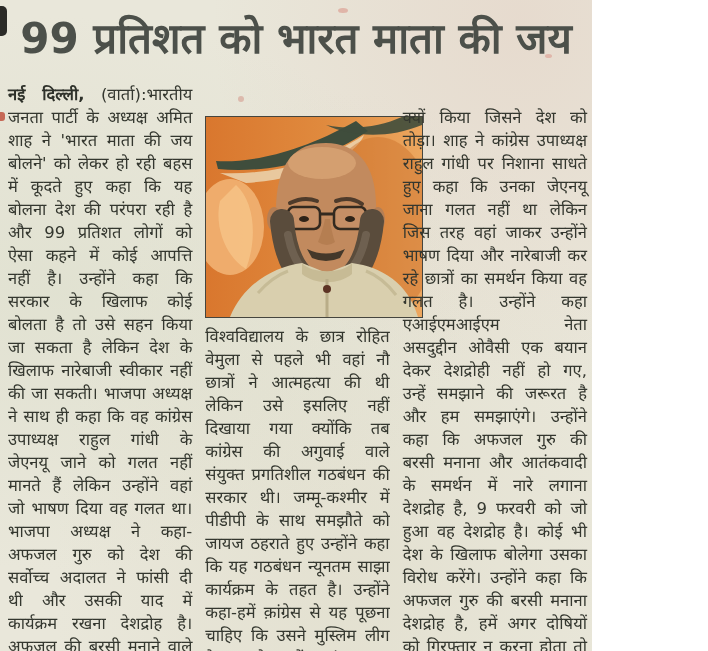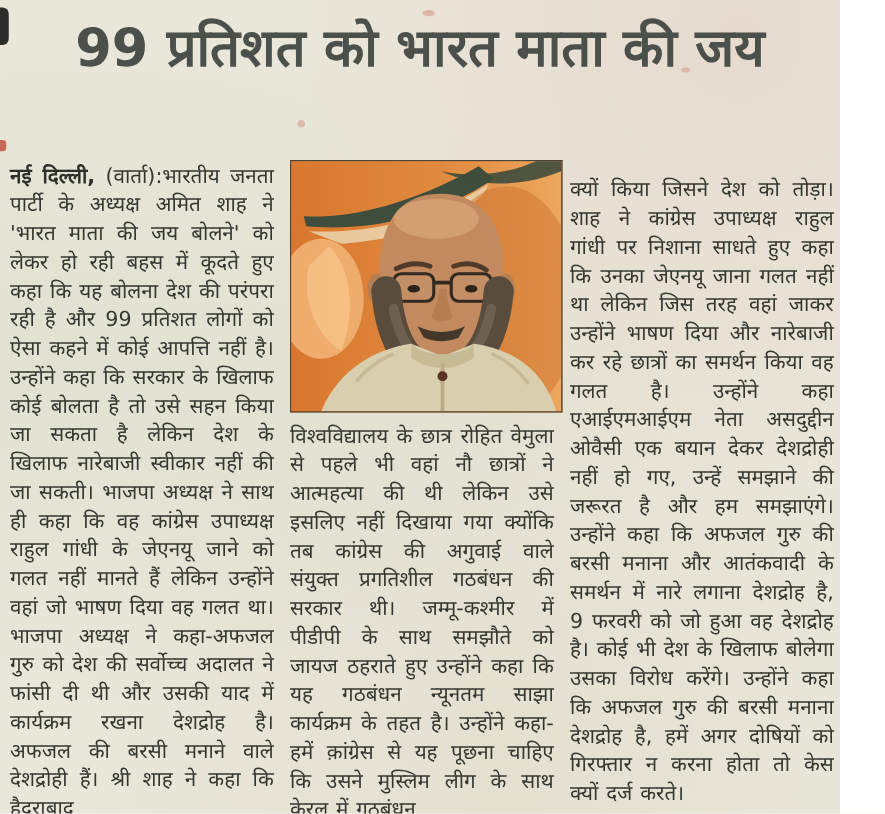--- a/index.html
+++ b/index.html
@@ -3,21 +3,21 @@
 <meta charset="utf-8">
 <style>
   html, body { margin: 0; padding: 0; }
   body {
     width: 708px; height: 651px;
     font-family: "DejaVu Sans", sans-serif;
     overflow: hidden;
   }
   .page {
     position: relative;
-    width: 672px; height: 651px;
+    width: 592px; height: 651px;
     background:
       radial-gradient(ellipse at 88% 4%, rgba(219,168,158,0.20), transparent 42%),
       radial-gradient(ellipse at 10% 45%, rgba(196,206,178,0.22), transparent 55%),
       radial-gradient(ellipse at 60% 90%, rgba(210,205,180,0.25), transparent 60%),
       #e9e7da;
     overflow: hidden;
   }
   
   .artifact { position: absolute; pointer-events: none; }
   .a-corner { left: 0; top: 6px; width: 7px; height: 30px; background: #2b2b27; border-radius: 0 5px 5px 0; }

